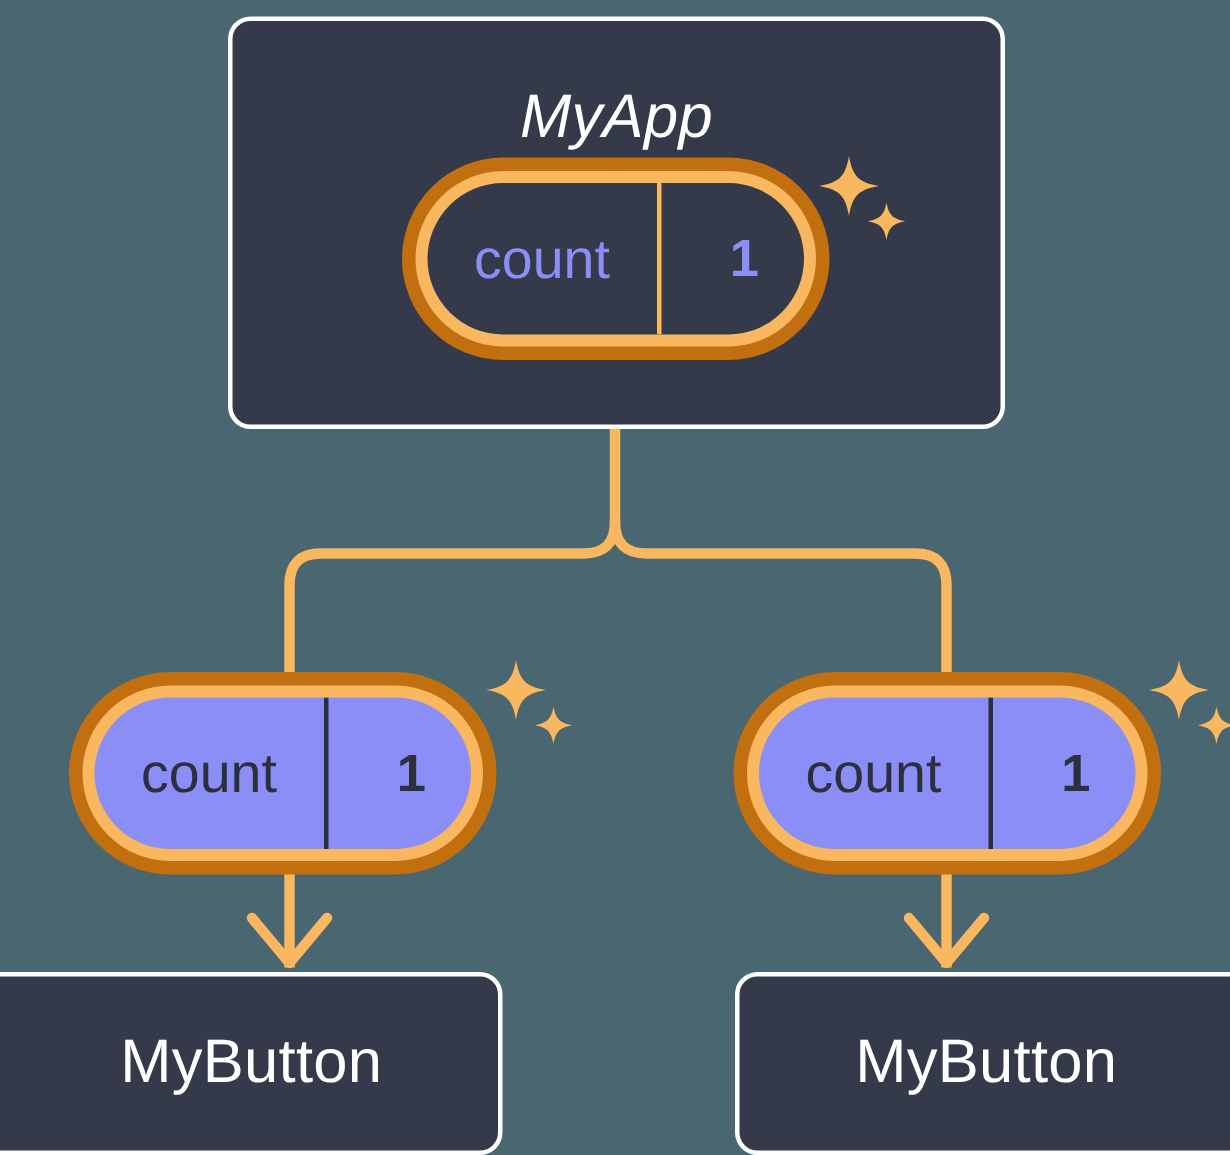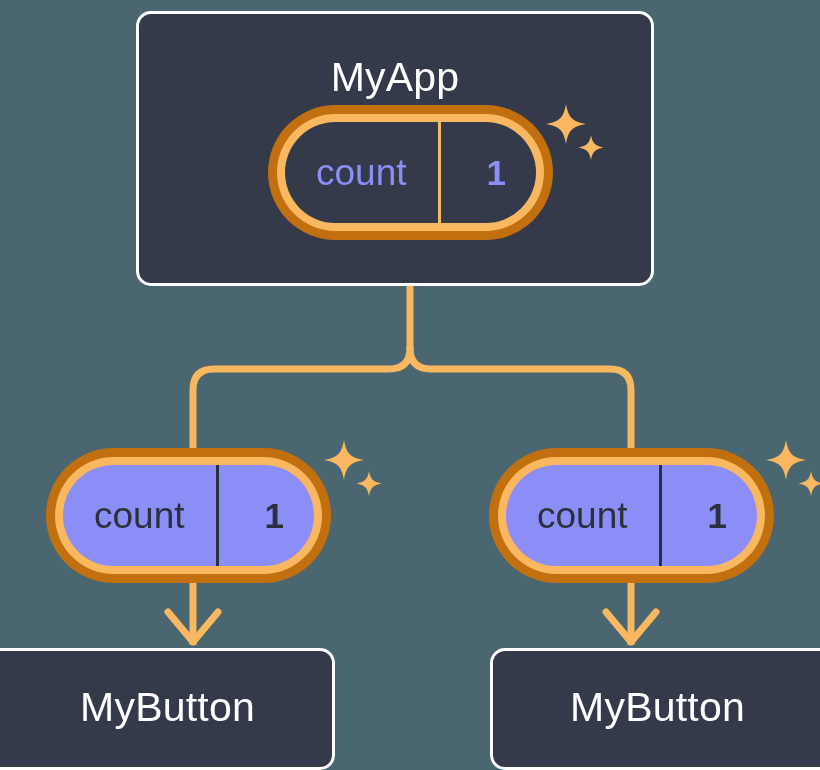--- a/index.html
+++ b/index.html
@@ -39,22 +39,22 @@
     position: absolute;
     left: 0;
     width: 100%;
     text-align: center;
     color: #ffffff;
     font-weight: 400;
     letter-spacing: .2px;
   }
 
   #card-myapp {
-    left: 136px; top: 11px;
-    width: 518px; height: 275px;
+    left: 152px; top: 11px;
+    width: 518px; height: 275px; font-style: italic;
   }
   #card-myapp .card-title {
     top: 40px;
     font-size: 41px;
   }
 
   .card-button {
     top: 648px;
     height: 122px;
     border-radius: 15px;

